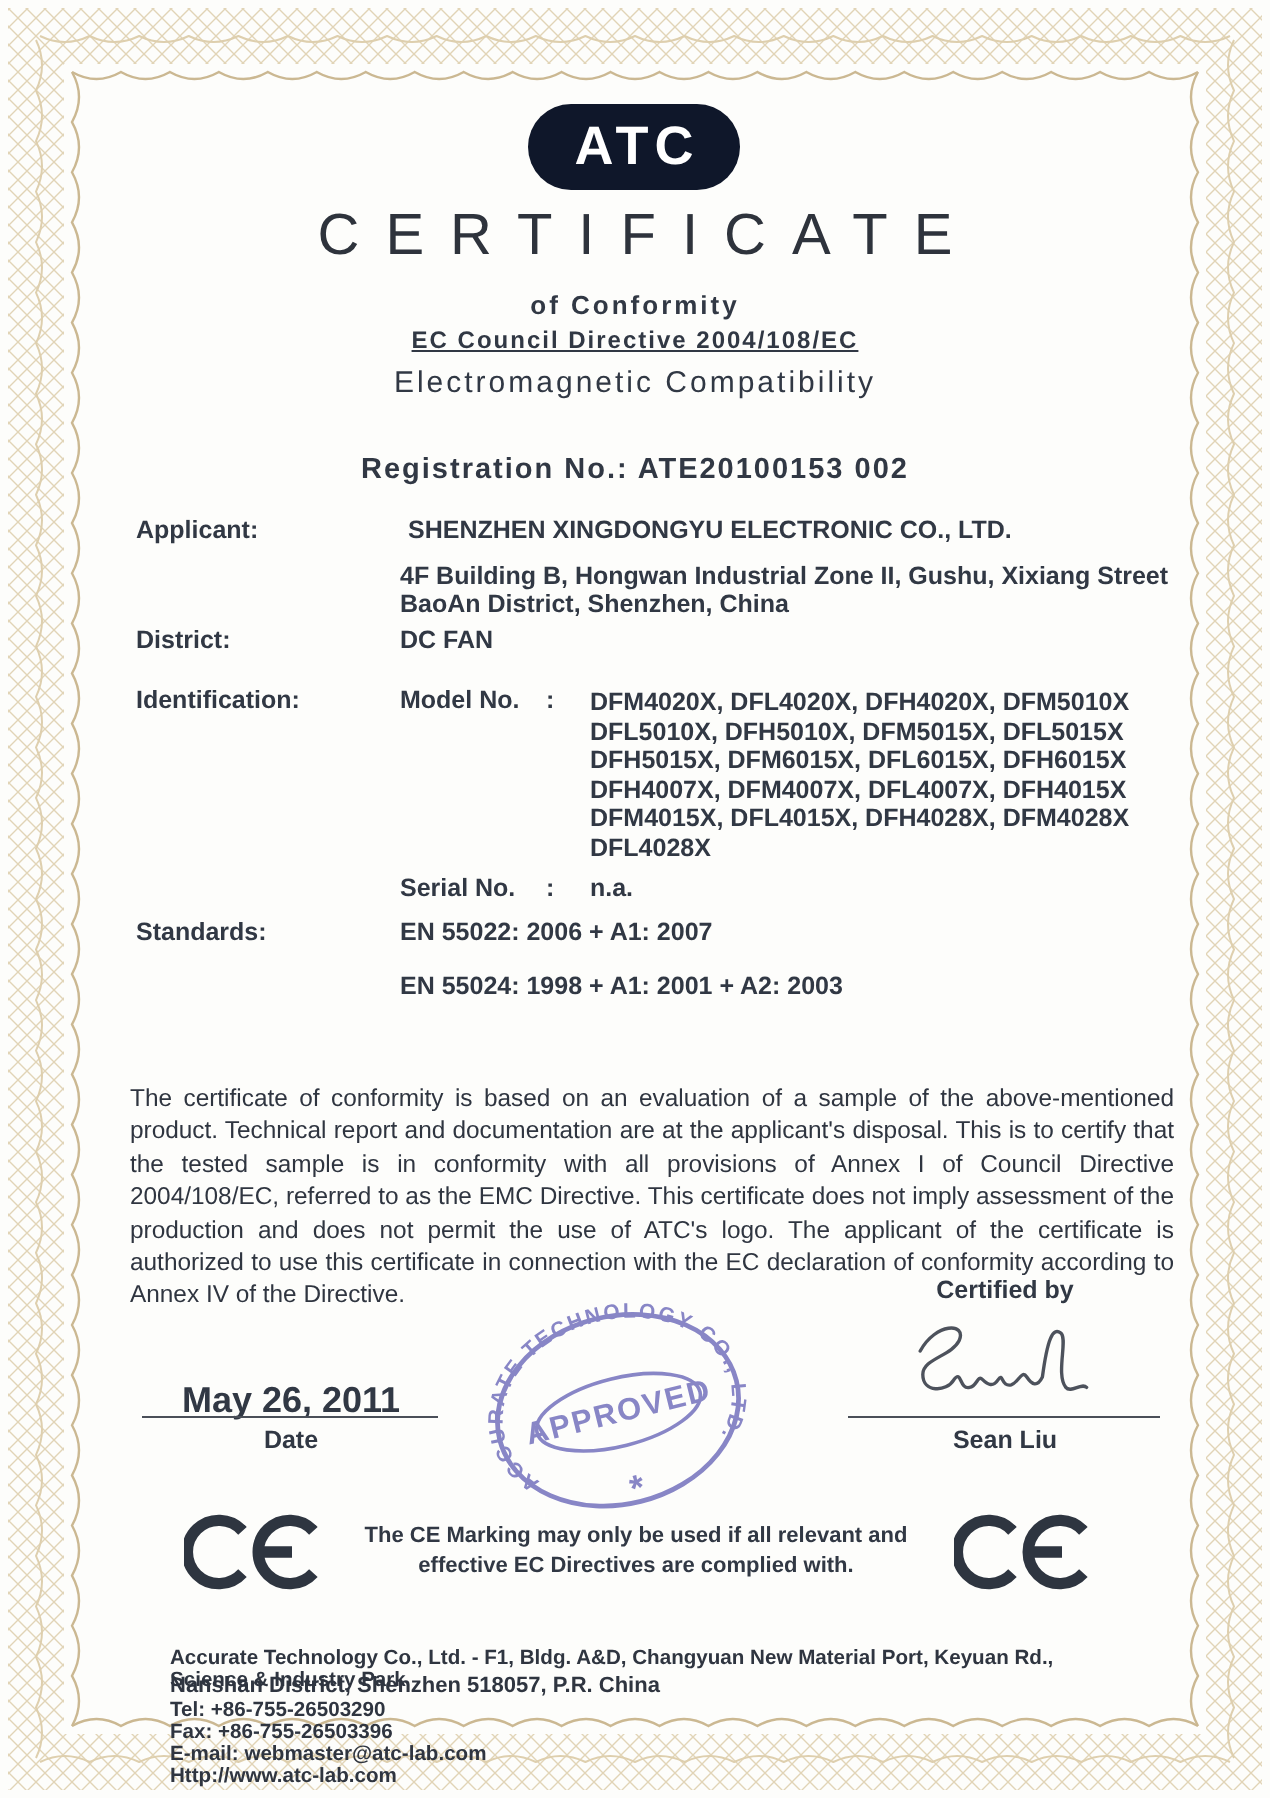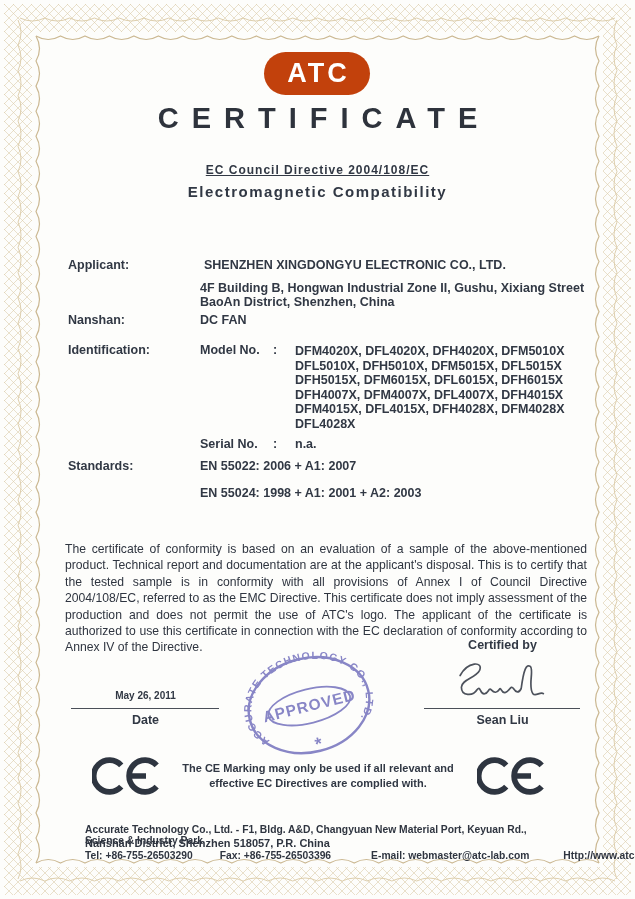--- a/index.html
+++ b/index.html
@@ -7,58 +7,58 @@
     position:relative;width:635px;height:899px;margin:0 auto;
     background:#fdfdfb;overflow:hidden;
     font-family:"Liberation Sans",sans-serif;color:#313844;
   }
   .abs{position:absolute;}
   .ctr{left:0;right:0;text-align:center;}
   .border-svg{position:absolute;left:0;top:0;}
 
   .logo-pill{
     left:264px;top:52px;width:106px;height:43px;
-    background:#c2410c;border-radius:22px;
+    background:#0f172a;border-radius:22px;
     display:flex;align-items:center;justify-content:center;
   }
   .logo-pill span{
     color:#ffffff;font-weight:bold;font-size:27px;letter-spacing:3px;
     padding-left:3px;
   }
-  .title{top:102px;font-size:29px;font-weight:bold;letter-spacing:13px;padding-left:13px;color:#2e333c;}
+  .title{top:102px;font-size:29px;font-weight:normal;letter-spacing:13px;padding-left:13px;color:#2e333c;}
   .subtitle{top:145px;font-size:13px;font-weight:bold;letter-spacing:1.5px;}
   .directive1{top:163px;font-size:12px;font-weight:bold;letter-spacing:1px;text-decoration:underline;}
-  .directive2{top:183px;font-size:15px;font-weight:bold;letter-spacing:1.5px;text-align:center;}
+  .directive2{top:183px;font-size:15px;font-weight:normal;letter-spacing:1.5px;text-align:center;}
   .registration{top:227px;font-size:14.5px;font-weight:bold;letter-spacing:1px;}
 
   .lbl{font-size:12.5px;font-weight:bold;text-align:right;}
   .val{font-size:12.5px;font-weight:bold;}
   .models div{line-height:14.6px;}
 
   .paragraph{
     left:65px;top:541px;width:522px;
     font-size:12.2px;line-height:16.4px;text-align:justify;color:#2f3540;
   }
 
   .certified{left:425px;top:638px;width:155px;text-align:center;font-size:12.5px;font-weight:bold;}
   .stamp{left:241px;top:649px;transform:rotate(-14deg);opacity:0.82;}
   .sig-svg{left:428px;top:656px;}
   .sig-line{left:424px;top:708px;width:156px;border-top:1.4px solid #4a4f58;}
   .signer{left:425px;top:713px;width:155px;text-align:center;font-size:12.5px;font-weight:bold;}
-  .date-val{left:73px;top:690px;width:145px;text-align:center;font-size:10px;font-weight:bold;}
+  .date-val{left:73px;top:690px;width:145px;text-align:center;font-size:18px;font-weight:bold;}
   .date-line{left:71px;top:708px;width:148px;border-top:1.4px solid #4a4f58;}
   .date-lbl{left:73px;top:713px;width:145px;text-align:center;font-size:12.5px;font-weight:bold;}
 
   .ce-left{left:92px;top:756px;}
   .ce-right{left:477px;top:756px;}
   .ce-notice{left:168px;top:761px;width:300px;text-align:center;font-size:11px;font-weight:bold;line-height:15px;}
 
   .footer1{left:85px;top:824px;width:480px;font-size:10.3px;font-weight:bold;color:#2f3540;}
   .footer2{left:85px;top:837px;width:480px;font-size:11px;font-weight:bold;color:#2f3540;}
-  .footer3{left:85px;top:850px;width:480px;font-size:10.3px;font-weight:bold;color:#2f3540;display:flex;}
+  .footer3{left:85px;top:850px;width:480px;font-size:10.3px;font-weight:bold;color:#2f3540;display:flex;flex-direction:column;}
   .footer3 span{white-space:nowrap;}
   .footer3 .gap1{margin-right:27px;}
   .footer3 .gap2{margin-right:40px;}
   .footer3 .gap3{margin-right:34px;}
 </style>
 </head>
 <body>
 
 <div class="page">
 
@@ -78,29 +78,31 @@
         <path d="M20,881 q 12.395833333333334,-6 24.791666666666668,0 q 12.395833333333334,-6 24.791666666666668,0 q 12.395833333333334,-6 24.791666666666668,0 q 12.395833333333334,-6 24.791666666666668,0 q 12.395833333333334,-6 24.791666666666668,0 q 12.395833333333334,-6 24.791666666666668,0 q 12.395833333333334,-6 24.791666666666668,0 q 12.395833333333334,-6 24.791666666666668,0 q 12.395833333333334,-6 24.791666666666668,0 q 12.395833333333334,-6 24.791666666666668,0 q 12.395833333333334,-6 24.791666666666668,0 q 12.395833333333334,-6 24.791666666666668,0 q 12.395833333333334,-6 24.791666666666668,0 q 12.395833333333334,-6 24.791666666666668,0 q 12.395833333333334,-6 24.791666666666668,0 q 12.395833333333334,-6 24.791666666666668,0 q 12.395833333333334,-6 24.791666666666668,0 q 12.395833333333334,-6 24.791666666666668,0 q 12.395833333333334,-6 24.791666666666668,0 q 12.395833333333334,-6 24.791666666666668,0 q 12.395833333333334,-6 24.791666666666668,0 q 12.395833333333334,-6 24.791666666666668,0 q 12.395833333333334,-6 24.791666666666668,0 q 12.395833333333334,-6 24.791666666666668,0" stroke="#decfae" stroke-width="1" fill="none"></path>
         <path d="M18,20 q 6,12.632352941176471 0,25.264705882352942 q 6,12.632352941176471 0,25.264705882352942 q 6,12.632352941176471 0,25.264705882352942 q 6,12.632352941176471 0,25.264705882352942 q 6,12.632352941176471 0,25.264705882352942 q 6,12.632352941176471 0,25.264705882352942 q 6,12.632352941176471 0,25.264705882352942 q 6,12.632352941176471 0,25.264705882352942 q 6,12.632352941176471 0,25.264705882352942 q 6,12.632352941176471 0,25.264705882352942 q 6,12.632352941176471 0,25.264705882352942 q 6,12.632352941176471 0,25.264705882352942 q 6,12.632352941176471 0,25.264705882352942 q 6,12.632352941176471 0,25.264705882352942 q 6,12.632352941176471 0,25.264705882352942 q 6,12.632352941176471 0,25.264705882352942 q 6,12.632352941176471 0,25.264705882352942 q 6,12.632352941176471 0,25.264705882352942 q 6,12.632352941176471 0,25.264705882352942 q 6,12.632352941176471 0,25.264705882352942 q 6,12.632352941176471 0,25.264705882352942 q 6,12.632352941176471 0,25.264705882352942 q 6,12.632352941176471 0,25.264705882352942 q 6,12.632352941176471 0,25.264705882352942 q 6,12.632352941176471 0,25.264705882352942 q 6,12.632352941176471 0,25.264705882352942 q 6,12.632352941176471 0,25.264705882352942 q 6,12.632352941176471 0,25.264705882352942 q 6,12.632352941176471 0,25.264705882352942 q 6,12.632352941176471 0,25.264705882352942 q 6,12.632352941176471 0,25.264705882352942 q 6,12.632352941176471 0,25.264705882352942 q 6,12.632352941176471 0,25.264705882352942 q 6,12.632352941176471 0,25.264705882352942" stroke="#decfae" stroke-width="1" fill="none"></path>
         <path d="M617,20 q -6,12.632352941176471 0,25.264705882352942 q -6,12.632352941176471 0,25.264705882352942 q -6,12.632352941176471 0,25.264705882352942 q -6,12.632352941176471 0,25.264705882352942 q -6,12.632352941176471 0,25.264705882352942 q -6,12.632352941176471 0,25.264705882352942 q -6,12.632352941176471 0,25.264705882352942 q -6,12.632352941176471 0,25.264705882352942 q -6,12.632352941176471 0,25.264705882352942 q -6,12.632352941176471 0,25.264705882352942 q -6,12.632352941176471 0,25.264705882352942 q -6,12.632352941176471 0,25.264705882352942 q -6,12.632352941176471 0,25.264705882352942 q -6,12.632352941176471 0,25.264705882352942 q -6,12.632352941176471 0,25.264705882352942 q -6,12.632352941176471 0,25.264705882352942 q -6,12.632352941176471 0,25.264705882352942 q -6,12.632352941176471 0,25.264705882352942 q -6,12.632352941176471 0,25.264705882352942 q -6,12.632352941176471 0,25.264705882352942 q -6,12.632352941176471 0,25.264705882352942 q -6,12.632352941176471 0,25.264705882352942 q -6,12.632352941176471 0,25.264705882352942 q -6,12.632352941176471 0,25.264705882352942 q -6,12.632352941176471 0,25.264705882352942 q -6,12.632352941176471 0,25.264705882352942 q -6,12.632352941176471 0,25.264705882352942 q -6,12.632352941176471 0,25.264705882352942 q -6,12.632352941176471 0,25.264705882352942 q -6,12.632352941176471 0,25.264705882352942 q -6,12.632352941176471 0,25.264705882352942 q -6,12.632352941176471 0,25.264705882352942 q -6,12.632352941176471 0,25.264705882352942 q -6,12.632352941176471 0,25.264705882352942" stroke="#decfae" stroke-width="1" fill="none"></path>
       </g>
   </svg>
 
   <div class="abs logo-pill">
     <span>ATC</span>
   </div>
   <div class="abs ctr title">CERTIFICATE</div>
+  <div class="abs ctr subtitle">of Conformity</div>
   <div class="abs ctr directive1">EC Council Directive 2004/108/EC</div>
   <div class="abs ctr directive2">Electromagnetic Compatibility</div>
+  <div class="abs ctr registration">Registration No.: ATE20100153 002</div>
 
   <div class="abs lbl" style="left:68px;top:258px;">Applicant:</div>
   <div class="abs val" style="left:204px;top:258px;">SHENZHEN XINGDONGYU ELECTRONIC CO., LTD.</div>
   <div class="abs val" style="left:200px;top:281px;">4F Building B, Hongwan Industrial Zone II, Gushu, Xixiang Street</div>
   <div class="abs val" style="left:200px;top:295px;">BaoAn District, Shenzhen, China</div>
 
-  <div class="abs lbl" style="left:68px;top:313px;">Nanshan:</div>
+  <div class="abs lbl" style="left:68px;top:313px;">District:</div>
   <div class="abs val" style="left:200px;top:313px;">DC FAN</div>
 
   <div class="abs lbl" style="left:68px;top:343px;">Identification:</div>
   <div class="abs val" style="left:200px;top:343px;">Model No.</div>
   <div class="abs val" style="left:273px;top:343px;">:</div>
   <div class="abs val models" style="left:295px;top:344px;width:280px;">
     <div>DFM4020X, DFL4020X, DFH4020X, DFM5010X</div>
     <div>DFL5010X, DFH5010X, DFM5015X, DFL5015X</div>
     <div>DFH5015X, DFM6015X, DFL6015X, DFH6015X</div>
     <div>DFH4007X, DFM4007X, DFL4007X, DFH4015X</div>

